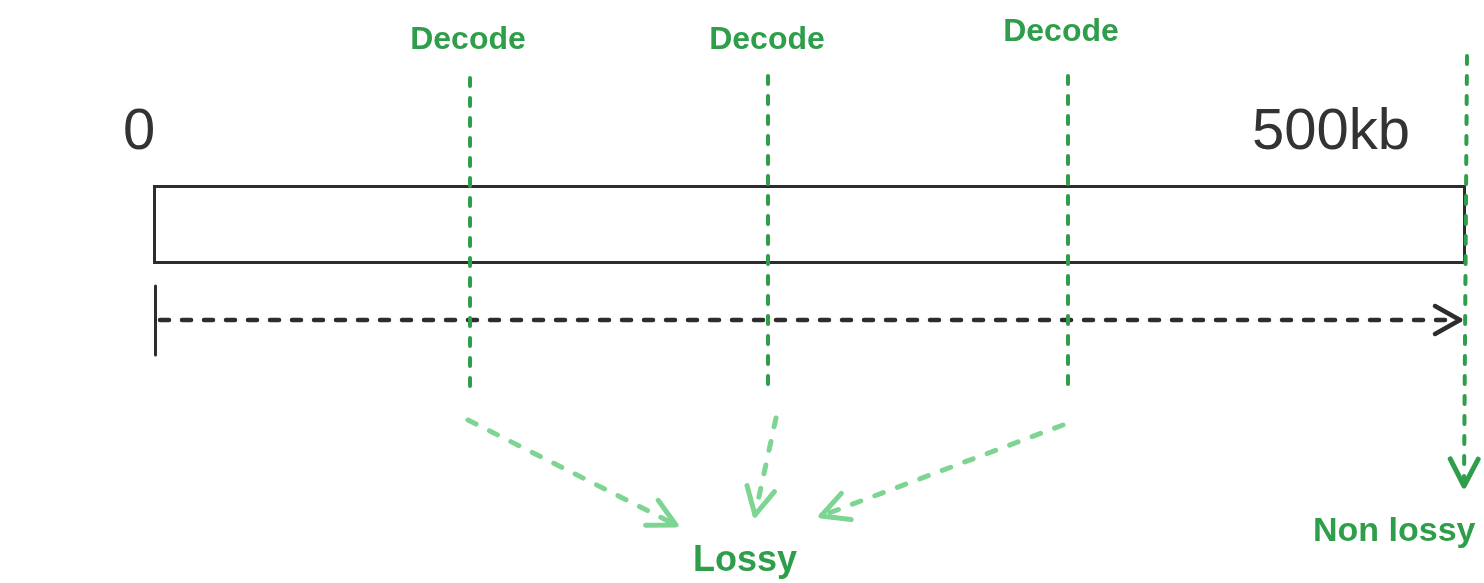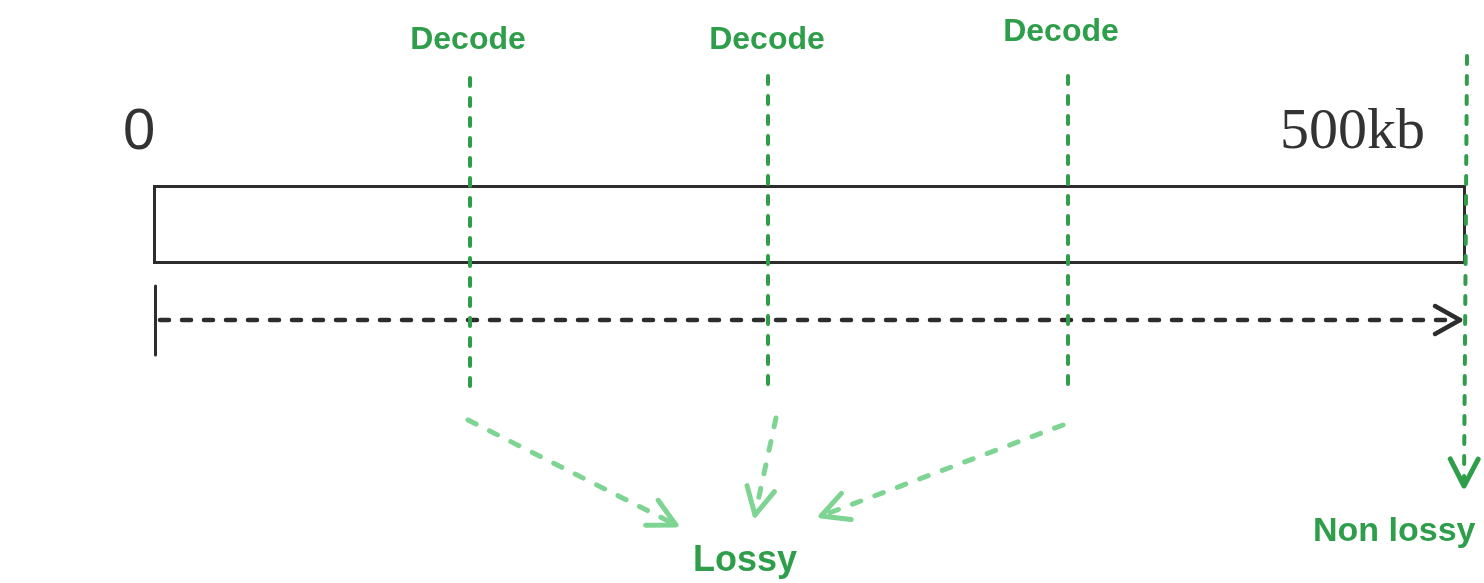--- a/index.html
+++ b/index.html
@@ -78,21 +78,21 @@
     <path d="M 468 420 L 676 525" class="stroke-light nofill" stroke-width="5" stroke-dasharray="9 15" stroke-linecap="round" marker-end="url(#ah-light)"></path>
     <path d="M 776 418 L 755 515" class="stroke-light nofill" stroke-width="5" stroke-dasharray="9 15" stroke-linecap="round" marker-end="url(#ah-light)"></path>
     <path d="M 1063 425 L 821 516" class="stroke-light nofill" stroke-width="5" stroke-dasharray="9 15" stroke-linecap="round" marker-end="url(#ah-light)"></path>
   </svg>
 
   <div class="lbl lbl-green decode-lbl" style="left:468px; top:20px;">Decode</div>
   <div class="lbl lbl-green decode-lbl" style="left:767px; top:20px;">Decode</div>
   <div class="lbl lbl-green decode-lbl" style="left:1061px; top:12px;">Decode</div>
 
   <div class="lbl lbl-gray big-num" style="left:123px; top:100px;">0</div>
-  <div class="lbl lbl-gray big-num" style="left:1280px; top:100px;font-family:Liberation Serif, serif;">500kb</div>
+  <div class="lbl lbl-gray big-num" style="left:1252px; top:100px;">500kb</div>
 
   <div class="lbl stream-lbl" style="left:8px; top:280px;">
   </div>
 
   <div class="lbl lbl-green lossy-lbl" style="left:745px; top:538px;">Lossy</div>
   <div class="lbl lbl-green nonlossy-lbl" style="left:1313px; top:510px;">Non lossy</div>
 
 </div>
 
 </body></html>

